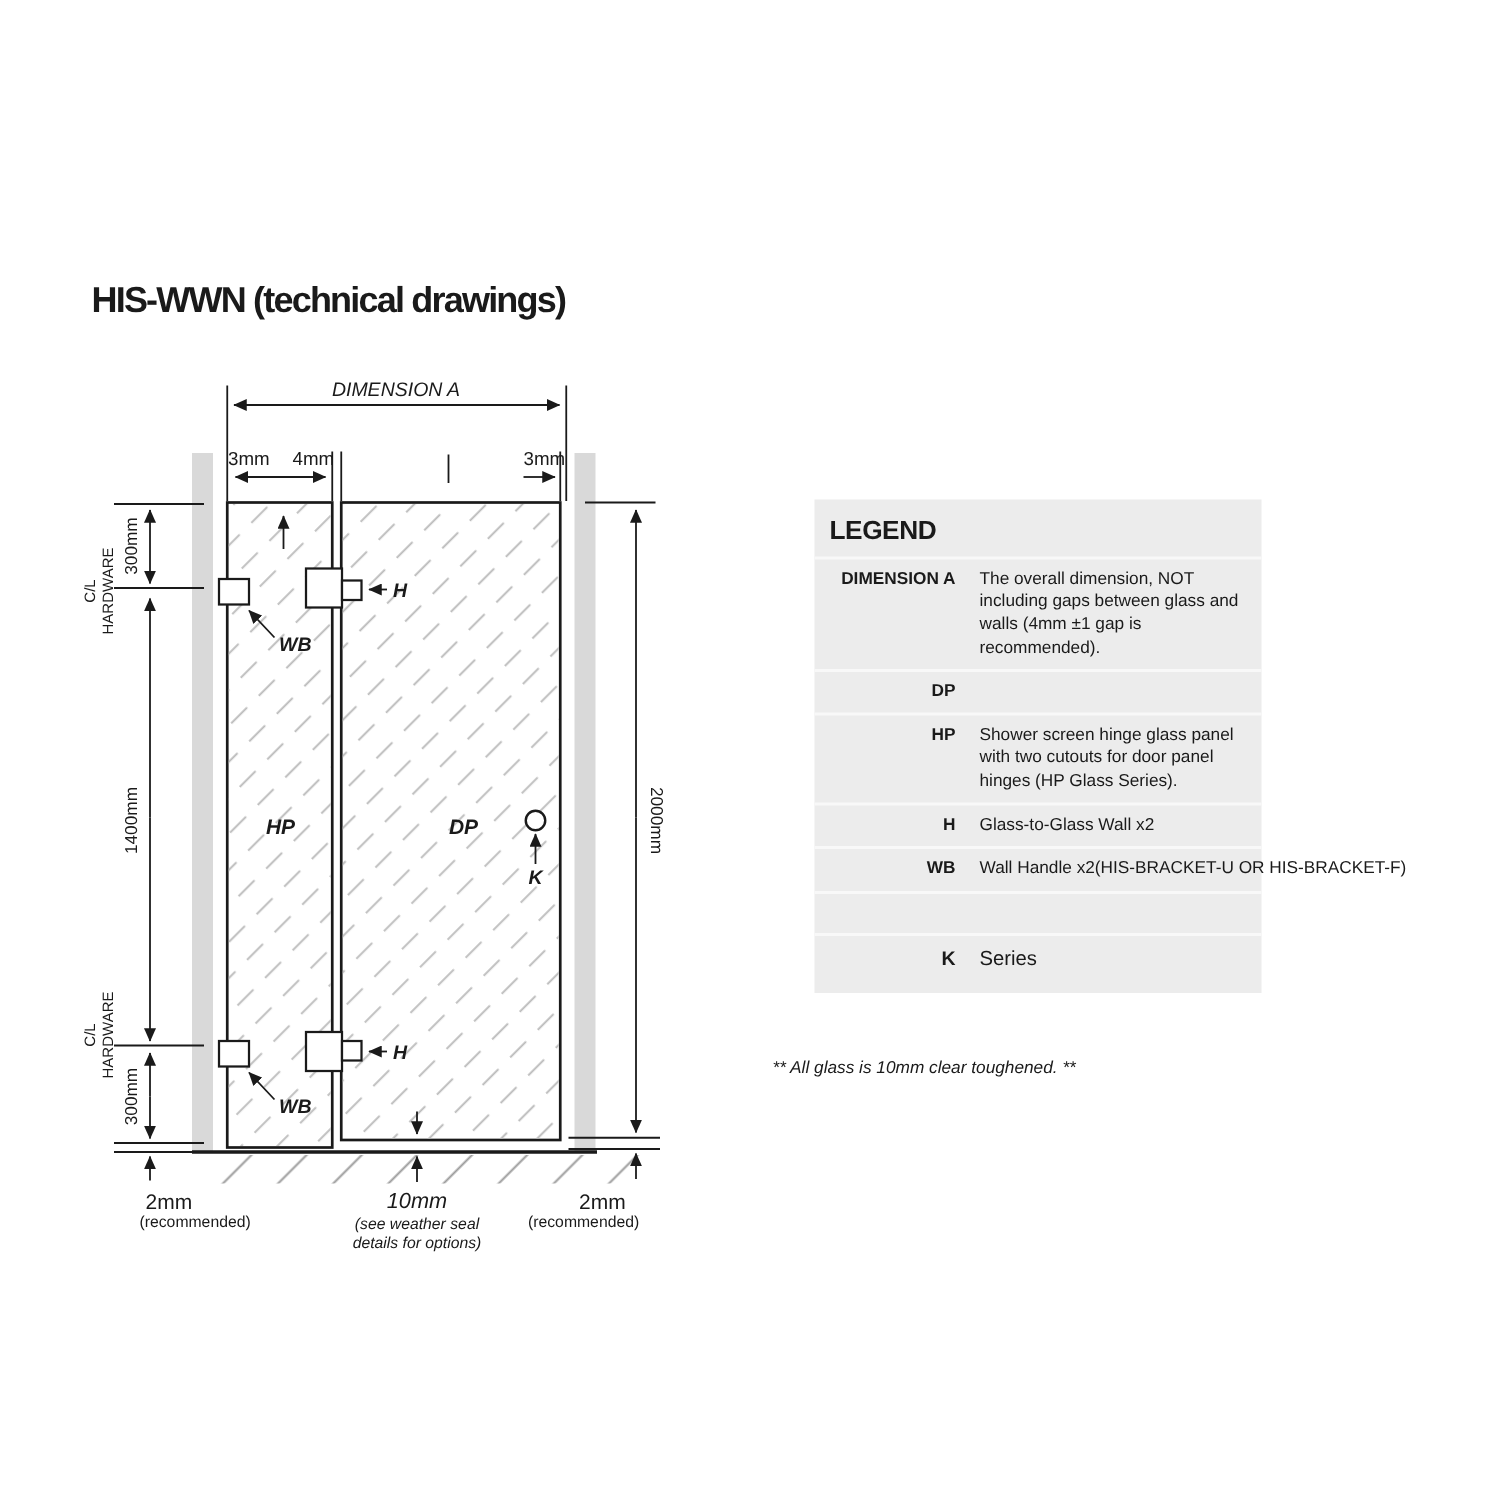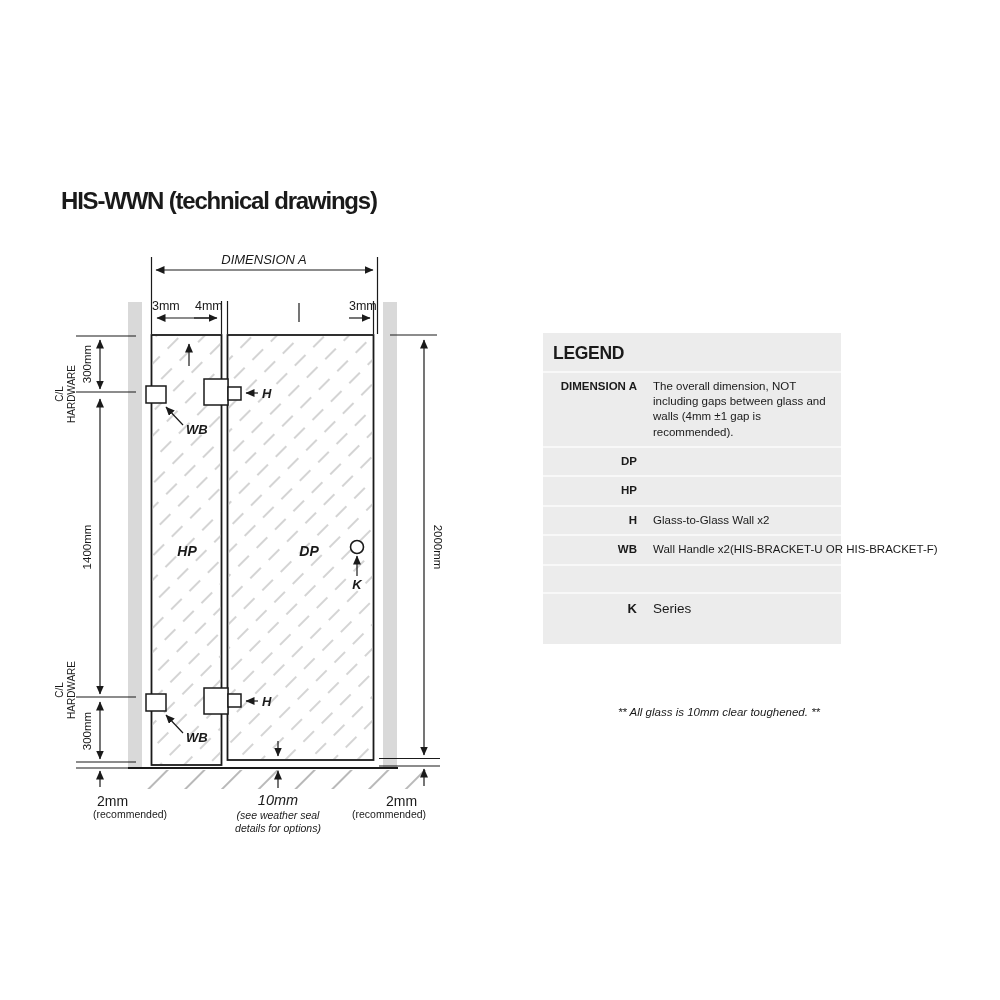--- a/index.html
+++ b/index.html
@@ -19,37 +19,37 @@
   .t-cl    { font:10px "Liberation Sans", sans-serif; }
   .t-part  { font:italic bold 14px "Liberation Sans", sans-serif; }
   .t-hw    { font:italic bold 13px "Liberation Sans", sans-serif; }
   .t-mm    { font:14px "Liberation Sans", sans-serif; }
   .t-mm-i  { font:italic 14.5px "Liberation Sans", sans-serif; }
   .t-note  { font:10.5px "Liberation Sans", sans-serif; }
   .t-note-i{ font:italic 10.5px "Liberation Sans", sans-serif; }
 
   .legend-panel {
     position:absolute; left:543px; top:333px; width:298px;
-    background:#ececec; padding:8px 0 20px 0;
+    background:#ececec; padding:8px 0 8px 0;
   }
   .legend-title {
     font-size:17.5px; font-weight:bold; padding:2px 0 7px 10px; letter-spacing:-0.3px;
   }
   .legend-row { display:flex; border-top:2px solid #f8f8f8; padding:6px 0; }
   .legend-term {
     width:94px; flex:0 0 94px; text-align:right; font-weight:bold;
     font-size:11.5px; padding-right:16px; line-height:1.35;
   }
   .legend-desc { width:182px; font-size:11.5px; line-height:1.32; }
   .legend-row.row-wb .legend-desc { white-space:nowrap; overflow:visible; }
   .legend-row.row-empty { min-height:14px; }
   .legend-row.row-k .legend-term { font-size:13px; }
   .legend-row.row-k .legend-desc { font-size:13.5px; }
   .legend-footnote {
-    position:absolute; left:570px; top:706px; width:298px; text-align:center;
+    position:absolute; left:515px; top:706px; width:298px; text-align:left;
     font-style:italic; font-size:11.5px;
   }
 </style>
 </head>
 <body>
 
 <div class="page-title">HIS-WWN (technical drawings)</div>
 
 <div class="drawing-wrap">
 <svg width="440" height="600" viewBox="50 240 440 600" xmlns="http://www.w3.org/2000/svg">
@@ -180,20 +180,21 @@
 
   <div class="legend-row">
     <div class="legend-term">DIMENSION A</div>
     <div class="legend-desc">The overall dimension, NOT including gaps between glass and walls (4mm ±1 gap is recommended).</div>
   </div>
   <div class="legend-row">
     <div class="legend-term">DP</div>
   </div>
   <div class="legend-row">
     <div class="legend-term">HP</div>
+    <div class="legend-desc">Shower screen hinge glass panel with two cutouts for door panel hinges (HP Glass Series).</div>
   </div>
   <div class="legend-row">
     <div class="legend-term">H</div>
     <div class="legend-desc">Glass-to-Glass Wall x2</div>
   </div>
   <div class="legend-row row-wb">
     <div class="legend-term">WB</div>
     <div class="legend-desc">Wall Handle x2(HIS-BRACKET-U OR HIS-BRACKET-F)</div>
   </div>
   <div class="legend-row row-empty">

